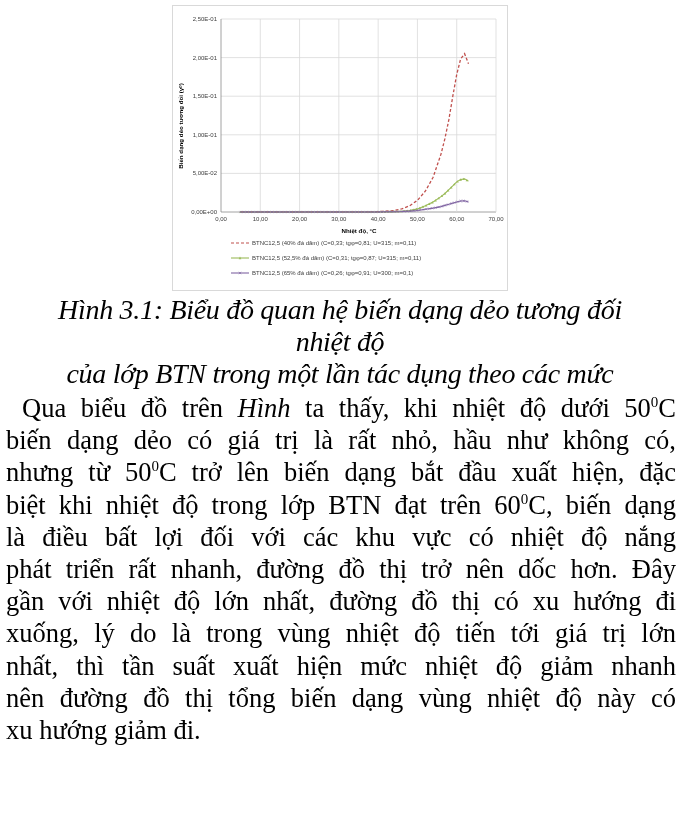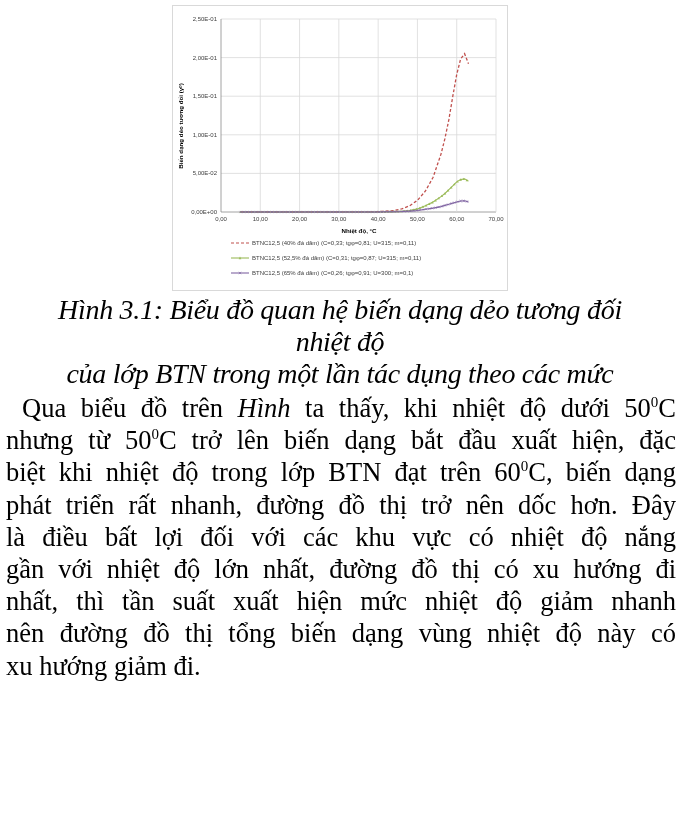--- a/index.html
+++ b/index.html
@@ -222,21 +222,23 @@
 </div>
 
 <div class="caption">
   <div>Hình 3.1: Biểu đồ quan hệ biến dạng dẻo tương đối</div>
   <div>nhiệt độ</div>
   <div>của lớp BTN trong một lần tác dụng theo các mức</div>
 </div>
 
 <div class="para" id="para">
     <span class="line indent">Qua biểu đồ trên <i>Hình</i>  ta thấy, khi nhiệt độ dưới 50<sup>0</sup>C</span>
+    <span class="line">biến dạng dẻo có giá trị là rất nhỏ, hầu như không có,</span>
     <span class="line">nhưng từ 50<sup>0</sup>C trở lên biến dạng bắt đầu xuất hiện, đặc</span>
     <span class="line">biệt khi nhiệt độ trong lớp BTN đạt trên 60<sup>0</sup>C, biến dạng</span>
+    <span class="line">là điều bất lợi đối với các khu vực có nhiệt độ nắng</span>
     <span class="line">phát triển rất nhanh, đường đồ thị trở nên dốc hơn. Đây</span>
-    <span class="line">là điều bất lợi đối với các khu vực có nhiệt độ nắng</span>
     <span class="line">gần với nhiệt độ lớn nhất, đường đồ thị có xu hướng đi</span>
+    <span class="line">xuống, lý do là trong vùng nhiệt độ tiến tới giá trị lớn</span>
     <span class="line">nhất, thì tần suất xuất hiện mức nhiệt độ giảm nhanh</span>
     <span class="line">nên đường đồ thị tổng biến dạng vùng nhiệt độ này có</span>
     <span class="line last">xu hướng giảm đi.</span>
   </div>
 
 </body></html>

